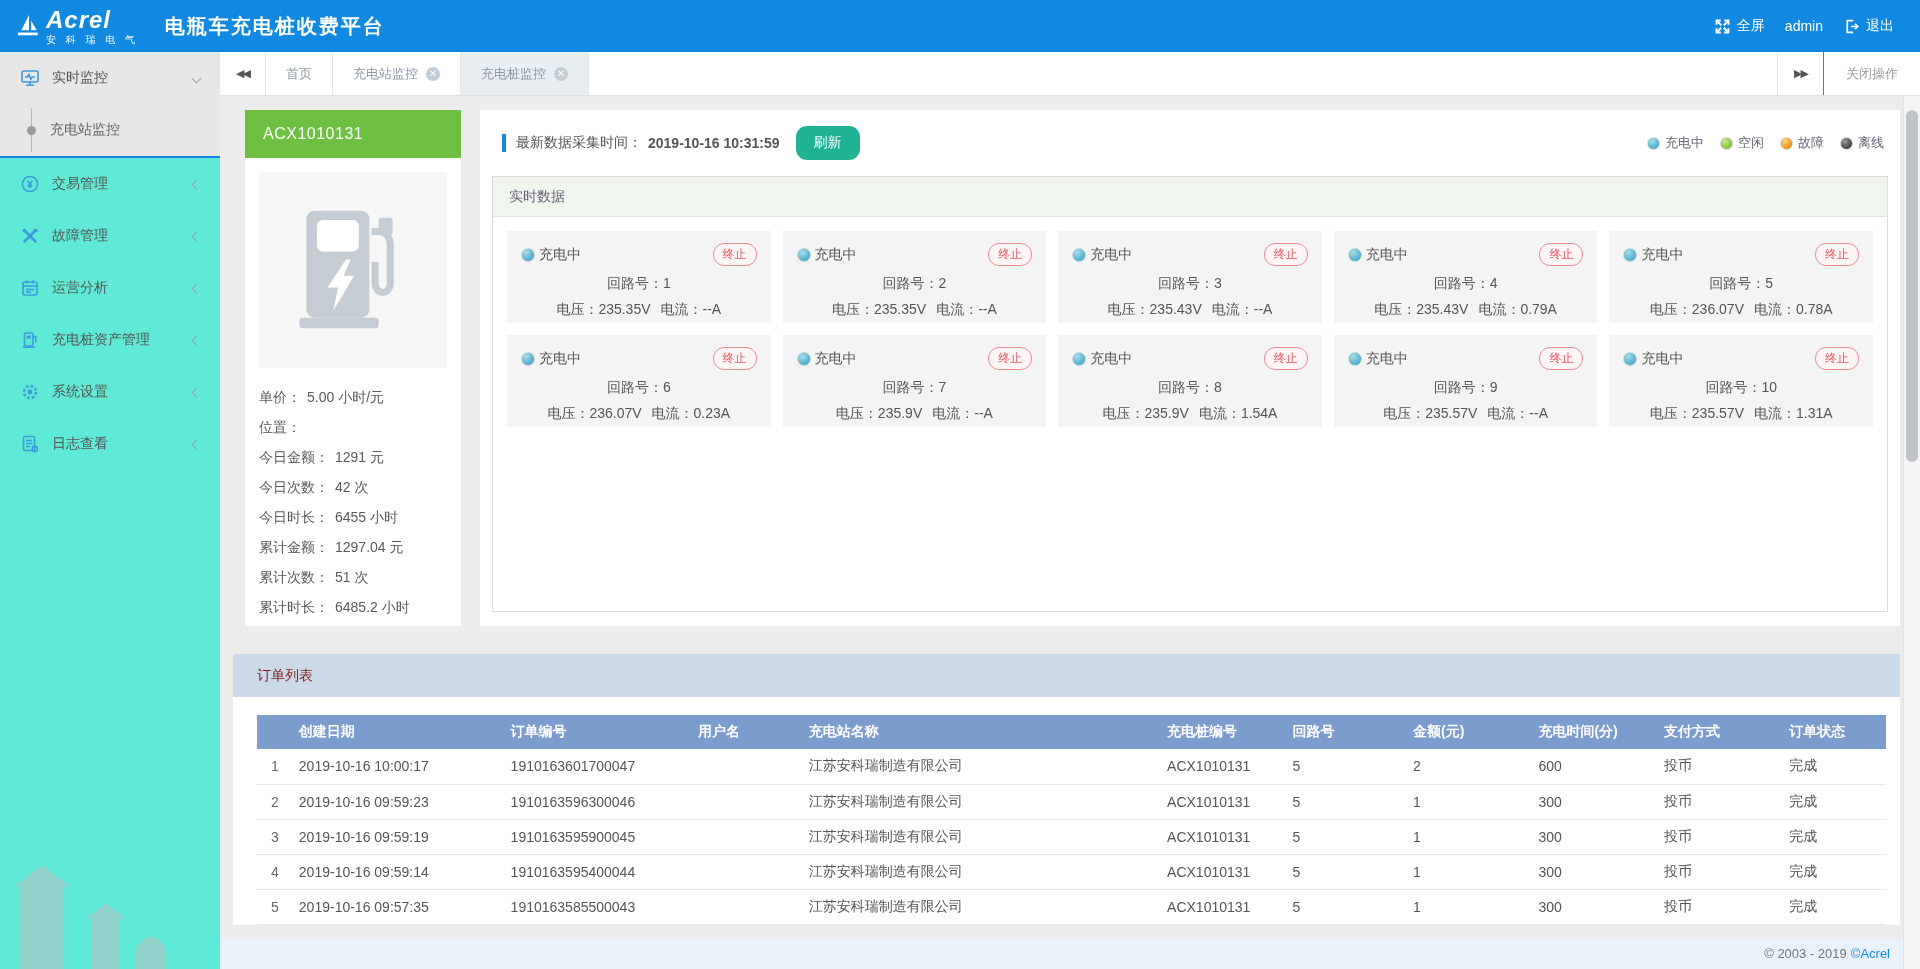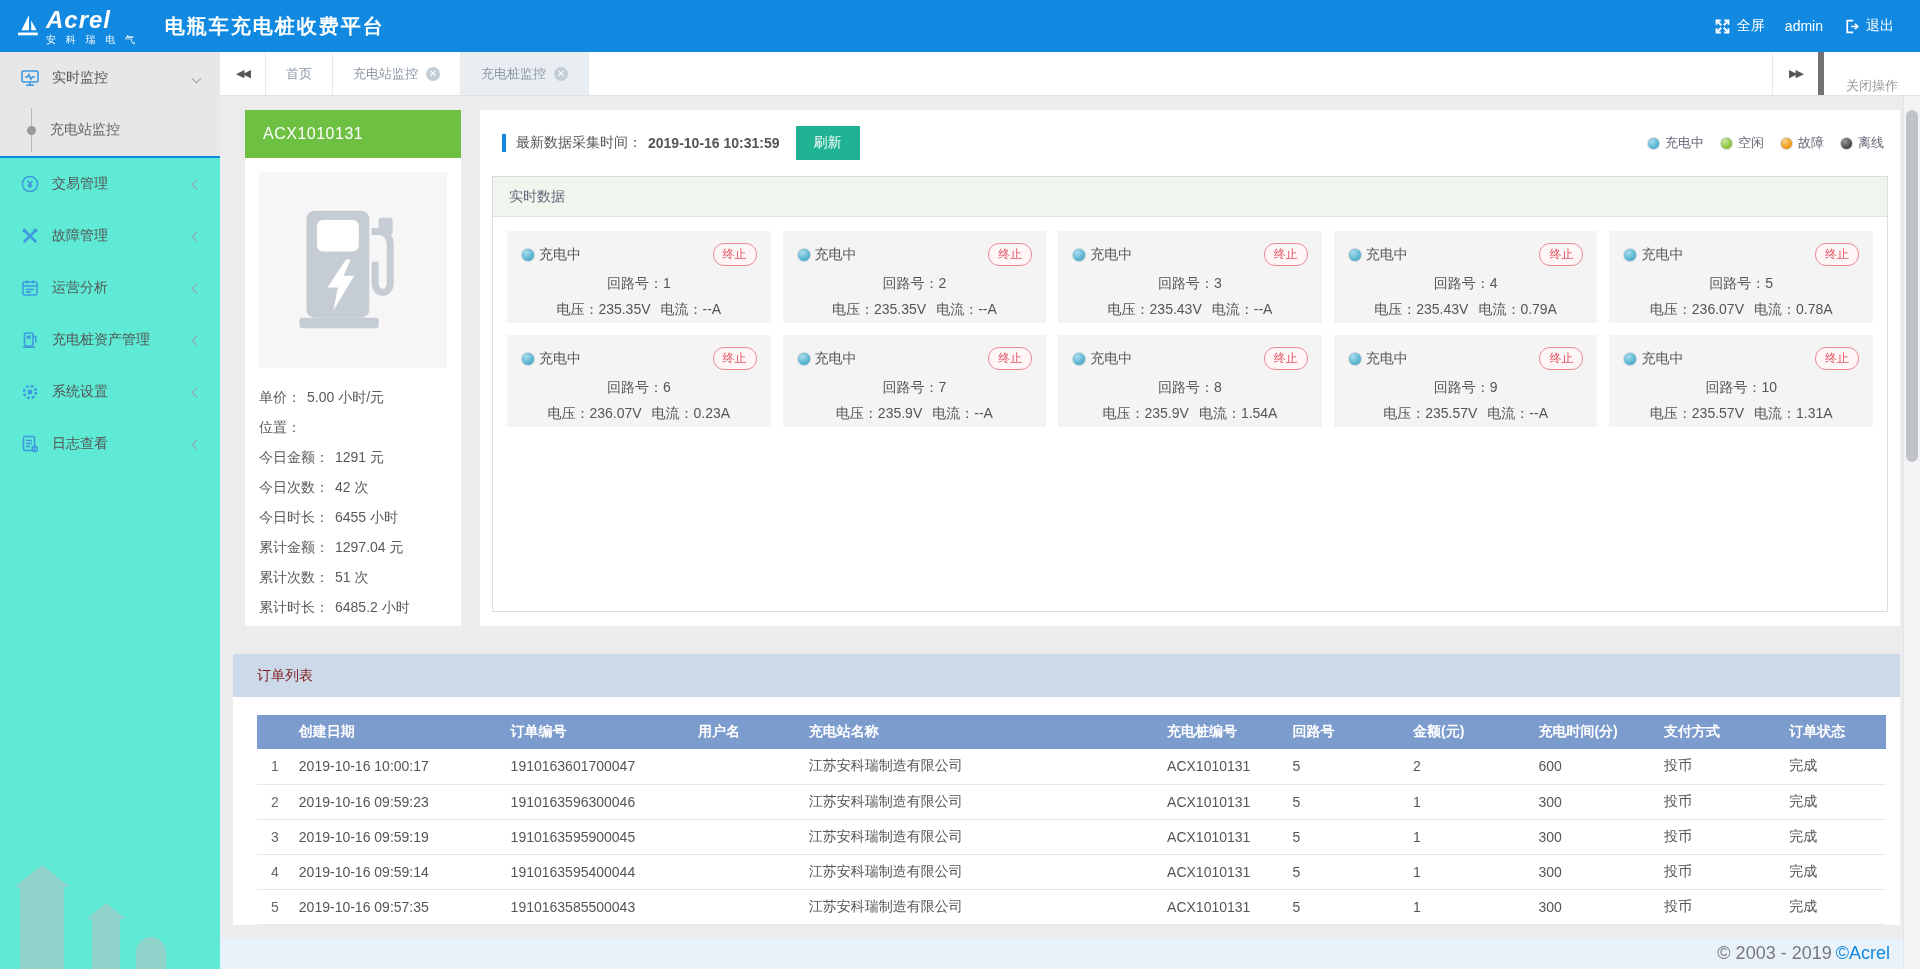--- a/index.html
+++ b/index.html
@@ -39,42 +39,42 @@
   
   .main { flex:1; display:flex; flex-direction:column; min-width:0; position:relative; }
 
   
   .tabstrip { height:44px; background:#fff; display:flex; align-items:stretch; border-bottom:1px solid #e2e2e2; flex-shrink:0; font-size:13px; color:#8c98a5; }
   .tab-arrow { width:46px; display:flex; align-items:center; justify-content:center; border-right:1px solid #e8e8e8; cursor:pointer; color:#555; font-size:11px; letter-spacing:-2px; }
   .tab-arrow.right { border-right:none; border-left:1px solid #e8e8e8; margin-left:auto; }
   .tab { display:flex; align-items:center; padding:0 20px; border-right:1px solid #e8e8e8; cursor:pointer; gap:8px; }
   .tab.active { background:#e9eef3; }
   .tab-close { width:14px; height:14px; border-radius:50%; background:#c3cdd6; color:#fff; font-size:10px; line-height:14px; text-align:center; cursor:pointer; }
-  .close-ops { display:flex; align-items:flex-end; padding:0 22px; border-left:6px solid #737373; cursor:pointer; color:#999; }
+  .close-ops { display:flex; align-items:center; padding:0 22px; border-left:1px solid #737373; cursor:pointer; color:#999; }
 
   
   .content { flex:1; overflow:hidden; padding:14px 20px 0 25px; min-height:0; }
   .upper { display:flex; gap:19px; }
 
   
   .device-card { width:216px; background:#fff; height:516px; flex-shrink:0; }
   .device-head { height:48px; background:#6ec043; color:#fff; font-size:16px; display:flex; align-items:center; padding-left:18px; letter-spacing:.5px; }
   .device-body { padding:14px; }
   .pile-box { background:#f6f6f7; height:196px; display:flex; align-items:center; justify-content:center; }
   .stat-list { margin-top:14px; }
   .stat-row { font-size:14px; color:#5a5a5a; line-height:30px; display:flex; }
   .stat-row .v { margin-left:6px; }
 
   
   .monitor-panel { flex:1; background:#fff; height:516px; min-width:0; display:flex; flex-direction:column; }
   .panel-top { display:flex; align-items:center; padding:16px 16px 10px 22px; }
   .accent { width:4px; height:18px; background:#1189e0; margin-right:10px; flex-shrink:0; }
   .collect-label, .collect-time { font-size:14px; color:#555; }
   .collect-time { margin-left:6px;font-weight:bold; }
-  .refresh-btn { margin-left:16px; background:#1fb293; border:none; color:#fff; font-size:14px; padding:8px 18px; border-radius:0; cursor:pointer; font-family:inherit; }
+  .refresh-btn { margin-left:16px; background:#1fb293; border:none; color:#fff; font-size:14px; padding:8px 18px; border-radius:11px; cursor:pointer; font-family:inherit; }
   .legend { margin-left:auto; display:flex; align-items:center; gap:16px; font-size:13px; color:#667; }
   .legend-item { display:flex; align-items:center; gap:5px; }
   .sphere { width:13px; height:13px; border-radius:50%; border:1px solid #d0d6da; }
   .sp-charging { background:radial-gradient(circle at 35% 30%, #aadcec, #58b5d1 60%, #3c9fc0); }
   .sp-idle     { background:radial-gradient(circle at 35% 30%, #cbe79a, #8fc53e 60%, #77ad2c); }
   .sp-fault    { background:radial-gradient(circle at 35% 30%, #fbd08a, #f29b1d 60%, #d88208); }
   .sp-offline  { background:radial-gradient(circle at 35% 30%, #9a9a9a, #4f4f4f 60%, #333); }
 
   .rt-box { margin:6px 12px 14px 12px; border:1px solid #ddd; flex:1; display:flex; flex-direction:column; }
   .rt-header { height:40px; background:#f0f5ee; border-bottom:1px solid #e0e6dd; display:flex; align-items:center; padding-left:16px; font-size:14px; color:#667; }
@@ -91,21 +91,21 @@
   
   .orders { margin:28px 0 0 -12px; background:#fff; }
   .orders-head { height:43px; background:#ccd9e9; display:flex; align-items:center; padding-left:24px; font-size:14px; color:#7f1d1d; }
   .table-wrap { padding:18px 14px 0 24px; }
   table { width:100%; border-collapse:collapse; table-layout:fixed; }
   thead th { background:#7d9cce; color:#fff; font-size:14px; font-weight:bold; text-align:left; height:34px; padding:0 6px; }
   tbody td { font-size:14px; color:#555; height:35px; border-bottom:1px solid #e8e8e8; padding:0 6px; white-space:nowrap; overflow:hidden; }
   td.num { text-align:center; color:#666; }
 
   
-  .footer { height:31px; background:#e9f2fb; display:flex; align-items:center; justify-content:flex-end; padding-right:30px; font-size:18px; color:#777; flex-shrink:0; }
+  .footer { height:31px; background:#e9f2fb; display:flex; align-items:center; justify-content:flex-end; padding-right:30px; font-size:13px; color:#777; flex-shrink:0; }
   .footer .brand { color:#1189e0; margin-left:4px; text-decoration:none; }
 
   
   .scrollbar { position:absolute; right:0; top:96px; bottom:0; width:17px; background:#f4f4f4; border-left:1px solid #e3e3e3; }
   .scroll-thumb { position:absolute; top:14px; left:2px; width:12px; height:352px; background:#c0c4c8; border-radius:6px; }
 </style>
 </head>
 <body>
 
 <div class="app">

